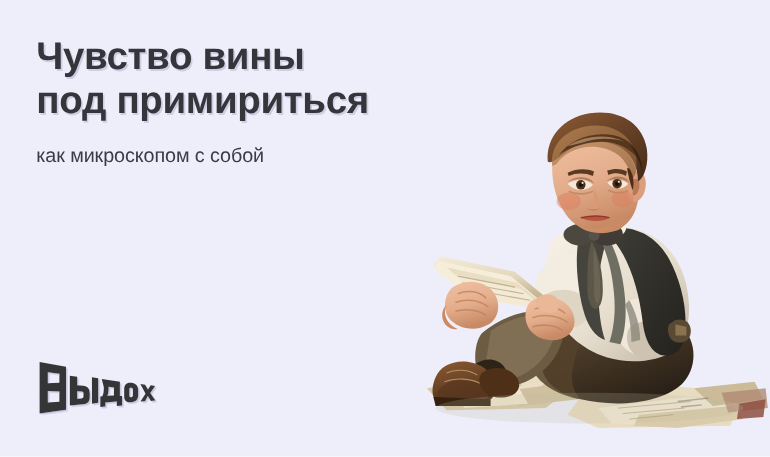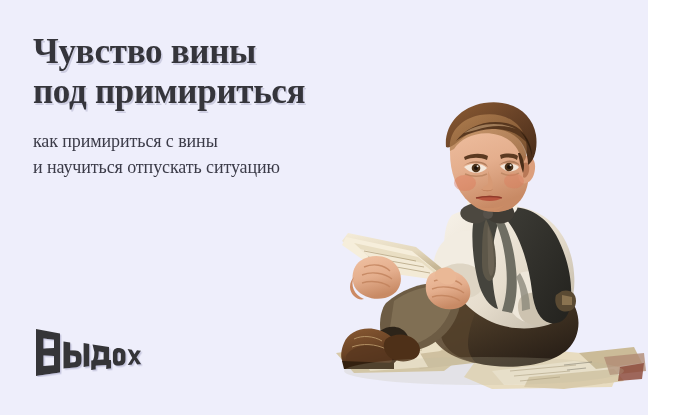--- a/index.html
+++ b/index.html
@@ -6,25 +6,24 @@
   html, body {
     margin: 0;
     padding: 0;
   }
   body {
     font-family: "Liberation Sans", sans-serif;
     background: #ffffff;
   }
   .banner {
     position: relative;
-    width: 648px;
+    width: 700px;
     height: 415px;
     background: #eeeefb;
     overflow: hidden;
-    font-family: Liberation Serif, serif;
   }
 
   
   .text-block {
     position: absolute;
     left: 33px;
     top: 32px;
     width: 400px;
     z-index: 5;
   }
@@ -76,22 +75,21 @@
 <body>
 
 <div class="banner">
 
   <div class="text-block">
     <h1 class="headline">
       <span>Чувство вины</span>
       <span class="line2">под примириться</span>
     </h1>
     <p class="subhead">
-      <span>как примириться с вины</span>
-      <span class="line2">и научиться отпускать ситуацию</span>
+      <span>как микроскопом с собой</span>
     </p>
   </div>
 
   <div class="logo">
     <svg viewBox="0 0 130 50" width="130" height="50">
       <defs>
         <filter id="logoShadow" x="-20%" y="-20%" width="150%" height="160%">
           <feDropShadow dx="1.4" dy="1.4" stdDeviation="0" flood-color="#b9b9d4" flood-opacity="0.75"></feDropShadow>
         </filter>
       </defs>

